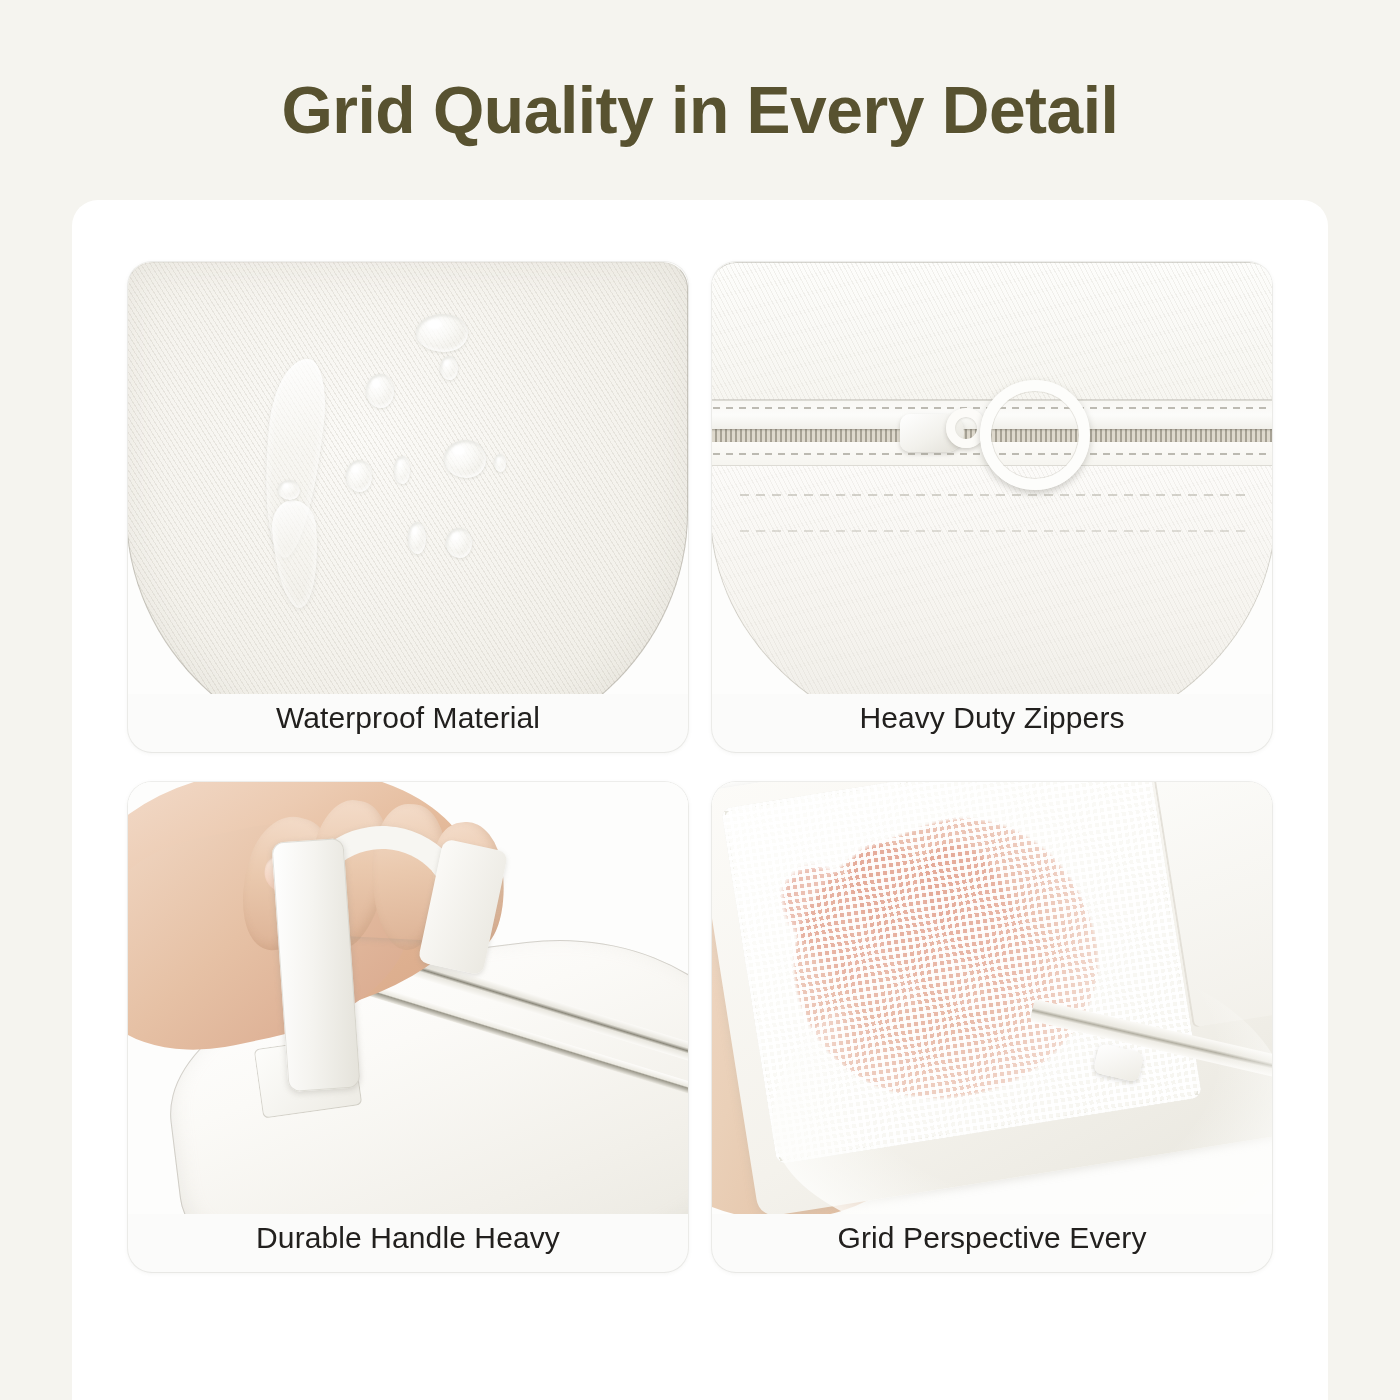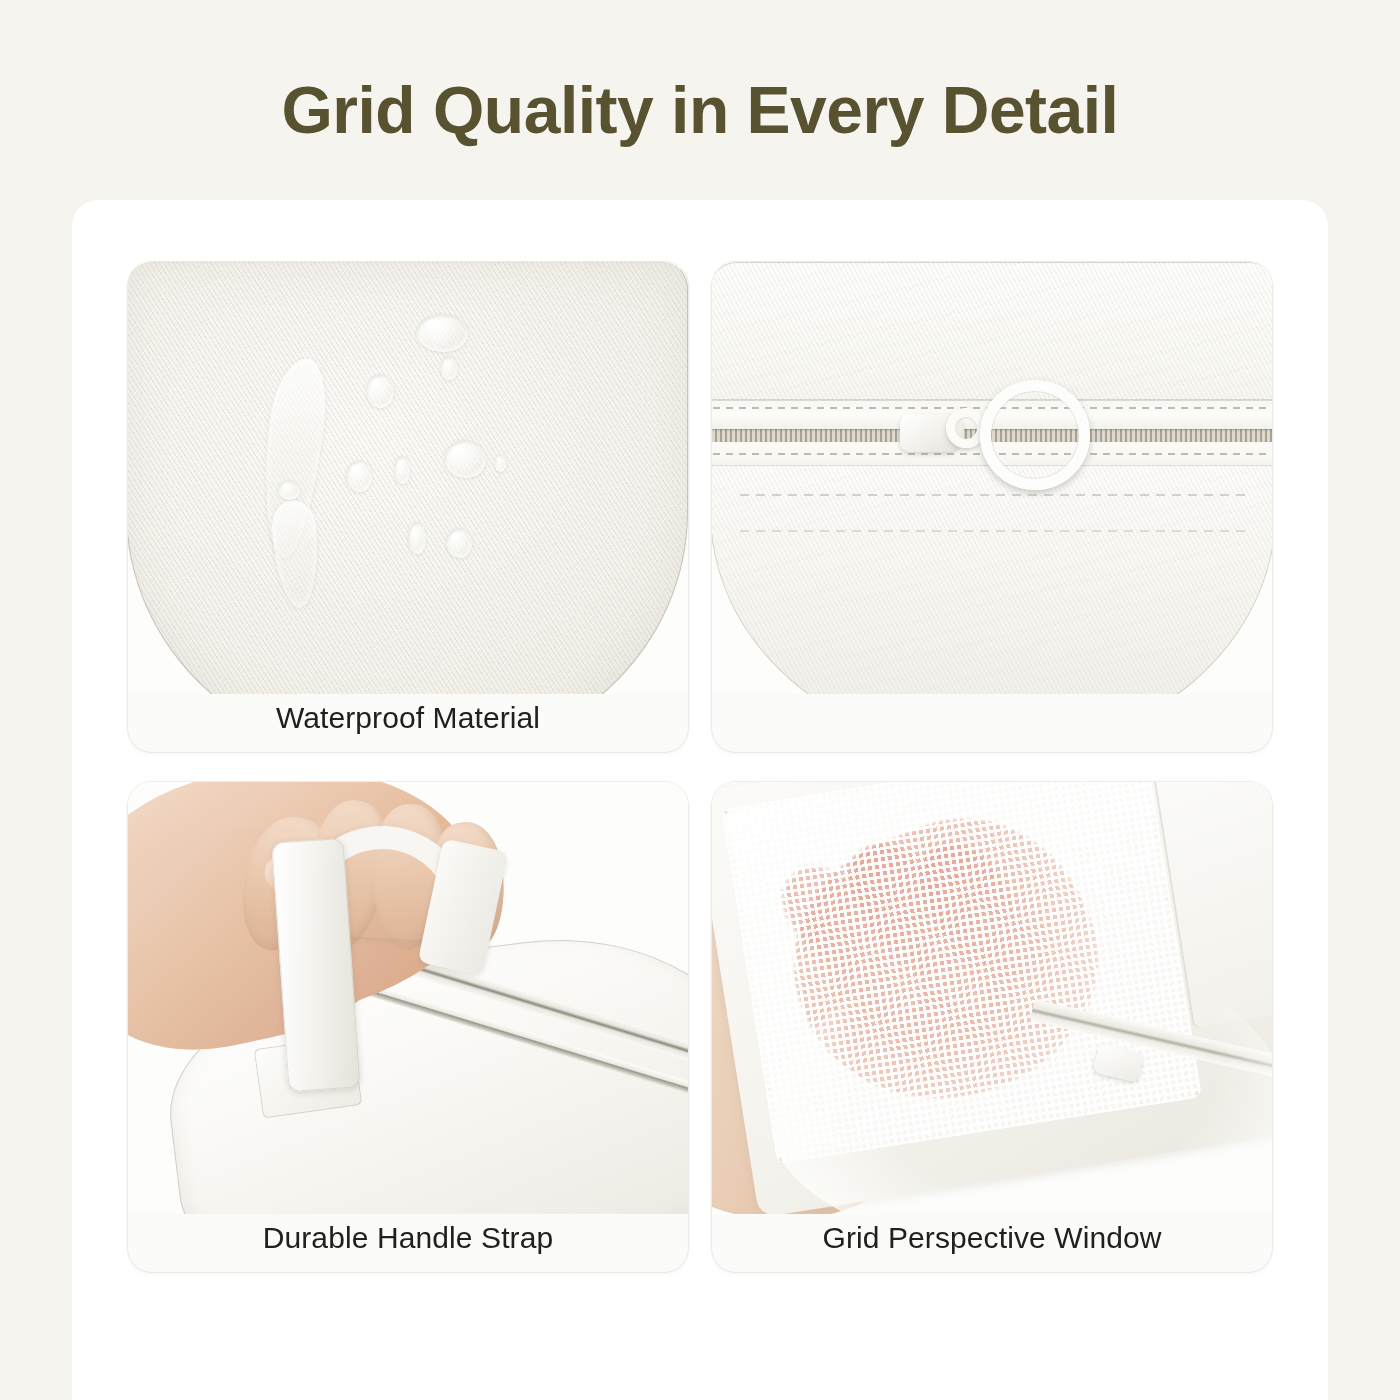--- a/index.html
+++ b/index.html
@@ -603,20 +603,21 @@
                  background:repeating-linear-gradient(90deg,
                    rgba(194,191,181,0.5) 0px, rgba(194,191,181,0.5) 9px,
                    rgba(255,255,255,0) 9px, rgba(255,255,255,0) 16px);"></div>
           </div>
 
           <div class="zp-slider"></div>
           <div class="zp-link"></div>
           <div class="zp-ring"></div>
         </div>
       </div>
+      <div class="tile-caption">Heavy Duty Zippers</div>
     </article>
 
     <article class="tile">
       <div class="tile-photo">
         <div class="hs-scene">
 
           <div class="hs-bag"></div>
           <div class="hs-zip"></div>
           <div class="hs-zip2"></div>
           <div class="hs-strapbase"></div>
@@ -628,21 +629,21 @@
           <div class="finger" style="left:182px; top:18px; width:76px; height:150px; transform:rotate(8deg);"></div>
           <div class="finger" style="left:244px; top:22px; width:74px; height:146px; transform:rotate(2deg);"></div>
           <div class="finger" style="left:306px; top:40px; width:70px; height:128px; transform:rotate(-6deg);"></div>
           <div class="nail" style="left:136px; top:74px; transform:rotate(14deg);"></div>
 
           <div class="hs-strap-arc"></div>
           <div class="hs-strap"></div>
           <div class="hs-strap-r"></div>
         </div>
       </div>
-      <div class="tile-caption">Durable Handle Strap</div>
+      <div class="tile-caption">Durable Handle Heavy</div>
     </article>
 
     <article class="tile">
       <div class="tile-photo">
         <div class="gw-scene">
 
           <div class="gw-hand"></div>
           <div class="gw-thumb"></div>
 
           <div class="gw-bag">
@@ -656,17 +657,17 @@
               <div class="gw-mesh-grid"></div>
             </div>
 
             <div class="gw-zip"></div>
             <div class="gw-slider"></div>
           </div>
 
           <div class="gw-softedge"></div>
         </div>
       </div>
-      <div class="tile-caption">Grid Perspective Window</div>
+      <div class="tile-caption">Grid Perspective Every</div>
     </article>
 
   </div>
 </section>
 
 </body></html>

